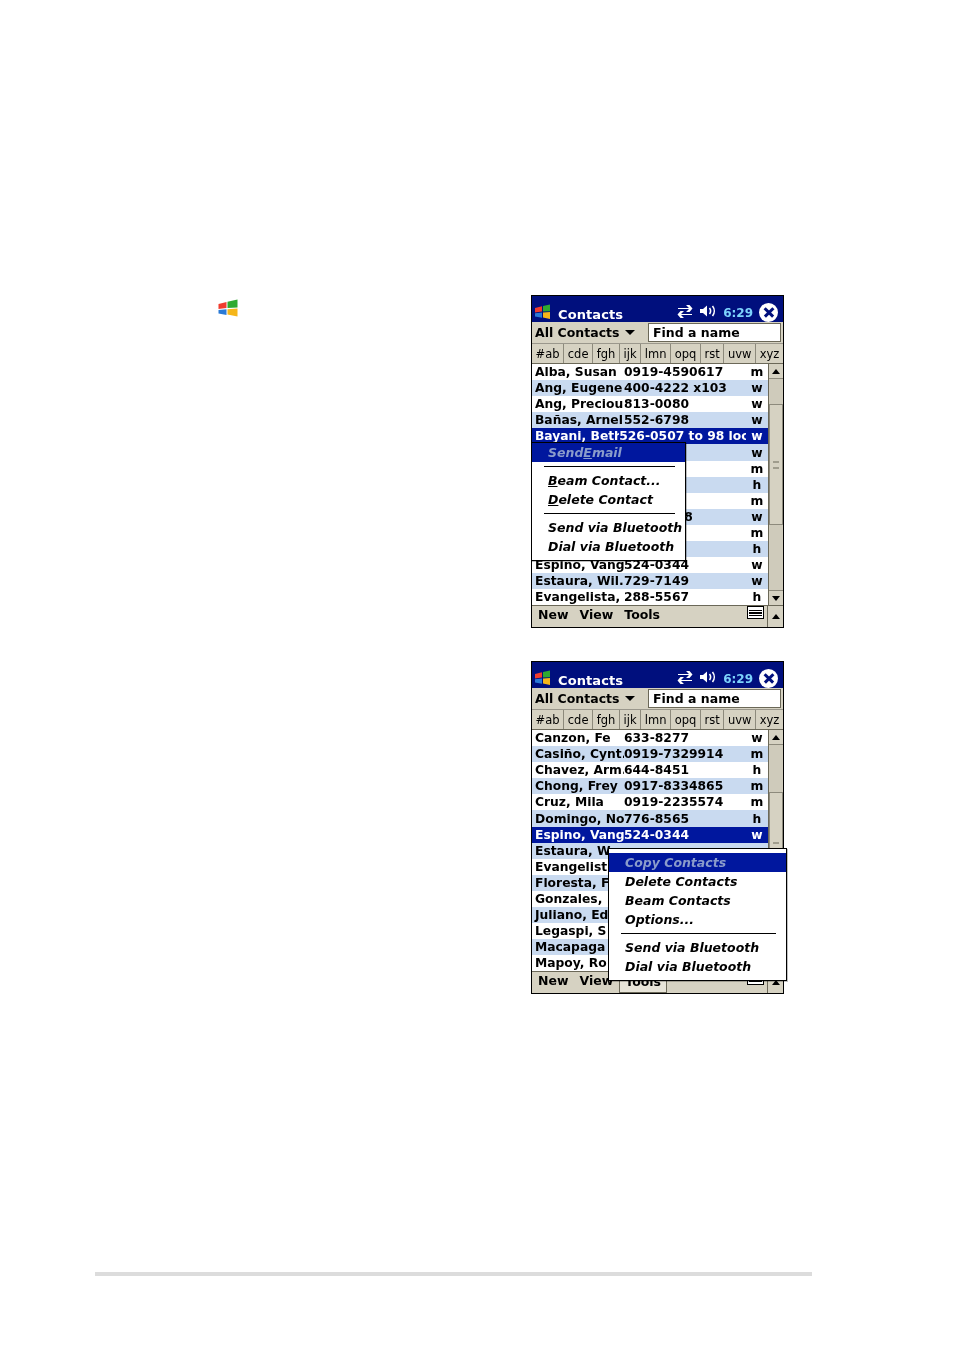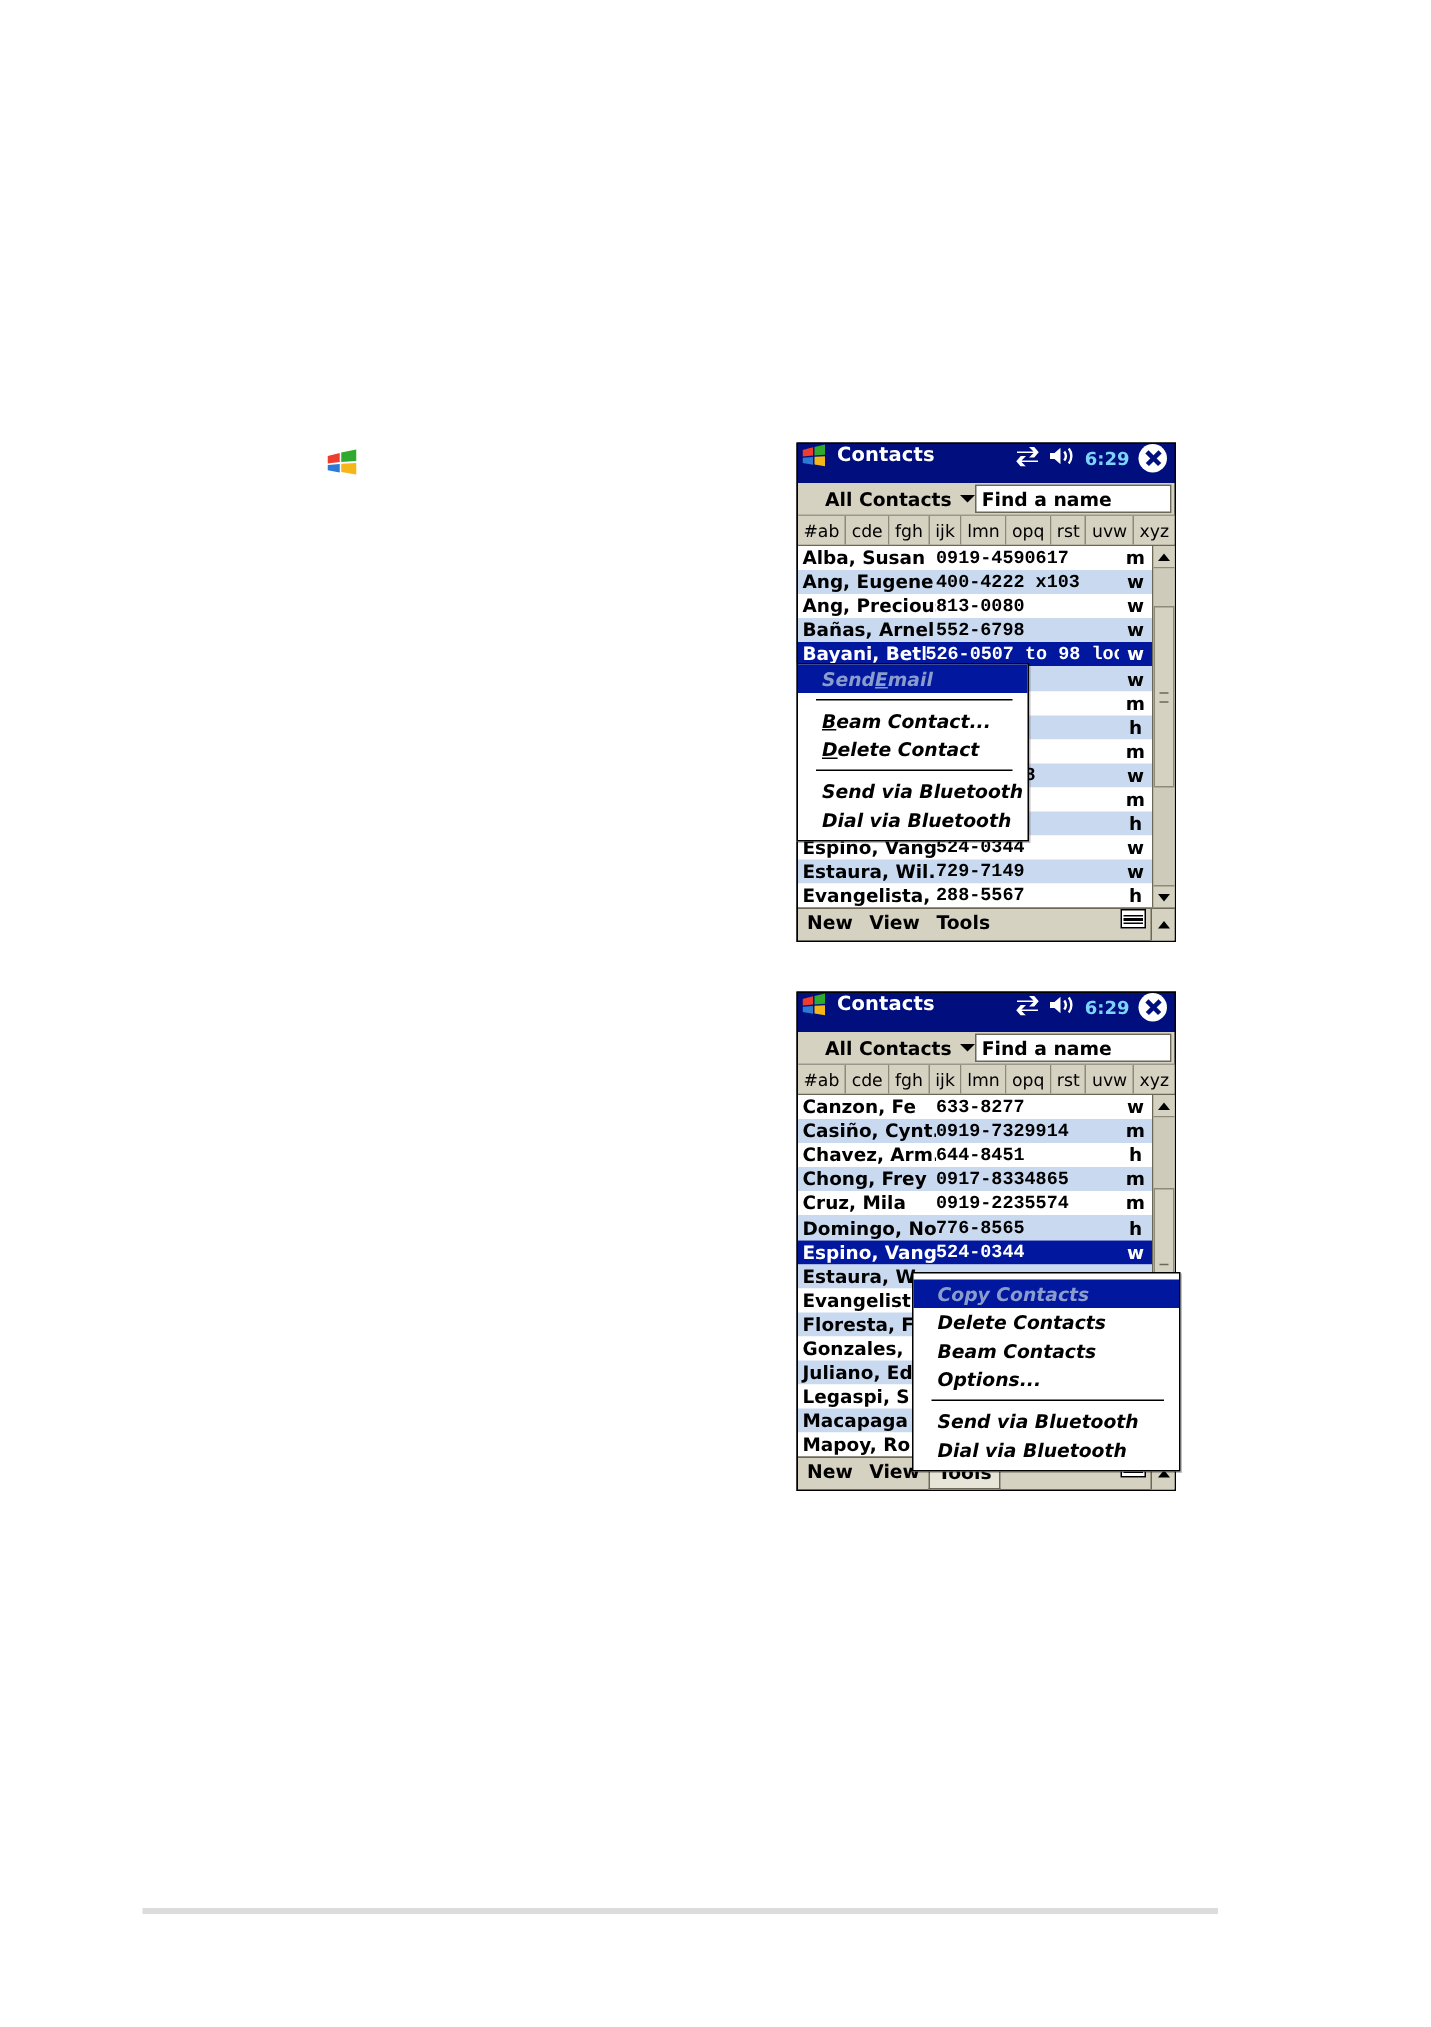--- a/index.html
+++ b/index.html
@@ -44,21 +44,21 @@
     font-family: "DejaVu Sans", sans-serif;
   }
   .pda-1 { left: 531px; top: 295px; }
   .pda-2 { left: 531px; top: 661px; }
 
   
   .titlebar {
     height: 26px;
     background: #000f7d;
     display: flex;
-    align-items: flex-start;
+    align-items: flex-end;
     position: relative;
     padding: 0 3px;
     box-sizing: border-box;
   }
   .tb-logo {
     width: 19px; height: 18px;
     flex: 0 0 auto;
     margin-right: 4px;
   }
   .tb-title {
@@ -103,21 +103,21 @@
     background: #d6d2c2;
     display: flex;
     align-items: center;
     border-bottom: 1px solid #9a978c;
     box-sizing: border-box;
   }
   .filter-label {
     font-size: 12.5px;
     font-weight: bold;
     color: #000;
-    padding-left: 18px;
+    padding-left: 3px;
     white-space: nowrap;
   }
   .filter-caret {
     margin-left: 5px;
     width: 0; height: 0;
     border-left: 5px solid transparent;
     border-right: 5px solid transparent;
     border-top: 5px solid #000;
   }
   .find-box {
@@ -186,21 +186,20 @@
     width: 92px;
     padding-left: 3px;
     white-space: nowrap;
     overflow: hidden;
     box-sizing: border-box;
   }
   .r-phone {
     flex: 1 1 auto;
     white-space: nowrap;
     overflow: hidden;
-    font-family: Liberation Mono, monospace;
   }
   .r-type {
     width: 22px;
     text-align: center;
     flex: 0 0 auto;
   }
 
   
   .vscroll {
     width: 15px;

